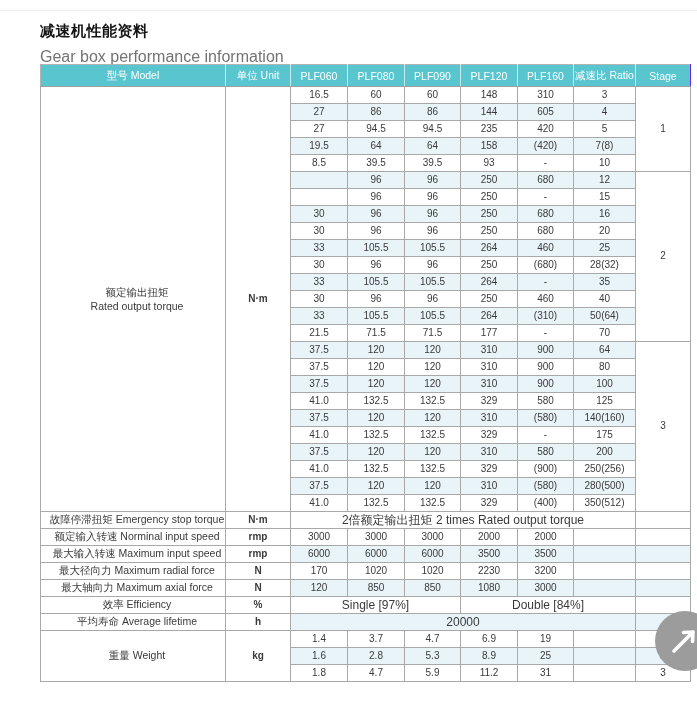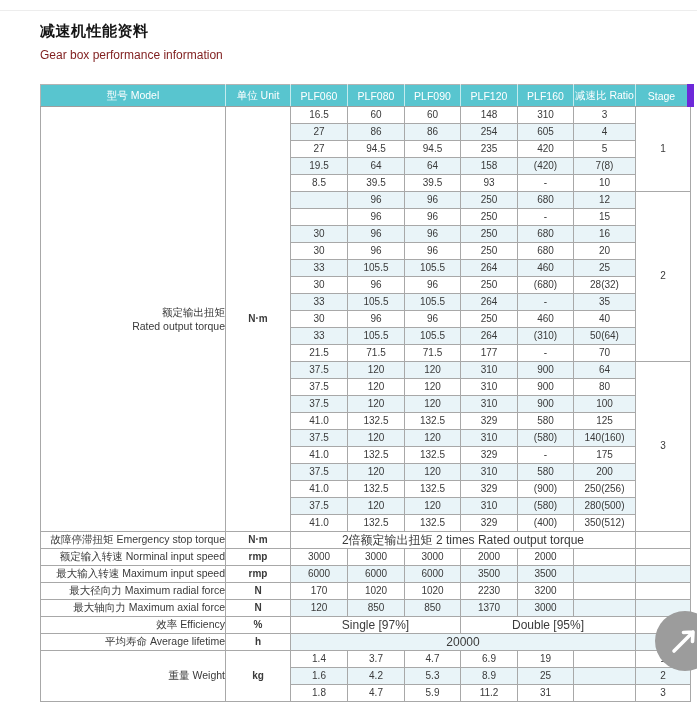--- a/index.html
+++ b/index.html
@@ -6,43 +6,43 @@
   body {
     width:697px; height:702px; position:relative; overflow:hidden;
     background:#ffffff; font-family:"Liberation Sans", sans-serif;
     -webkit-font-smoothing:antialiased;
   }
   .top-rule { position:absolute; left:0; top:10px; width:697px; height:1px; background:#ededed; }
   .title {
     position:absolute; left:40px; top:22px; margin:0;
     font-size:15px; font-weight:bold; color:#141414; letter-spacing:.5px;
   }
-  .subtitle { position:absolute; left:40px; top:48px; font-size:12px; color:#7f1d1d; }
+  .subtitle { position:absolute; left:40px; top:48px; font-size:16px; color:#737373; }
 
   table.perf {
-    position:absolute; left:40px; top:84px; width:650px;
+    position:absolute; left:40px; top:64px; width:650px;
     border-collapse:collapse; table-layout:fixed;
   }
   th {
     background:var(--accent,#58c5cf); color:#ffffff; font-weight:normal;
     font-size:10.5px; height:21px; padding:0;
     border:1px solid #b3b3b3;
     border-right:1px solid rgba(255,255,255,.65);
     border-bottom:1px solid #9e9e9e;
   }
-  th:last-child { border-right:7px solid #6d28d9; }
+  th:last-child { border-right:1px solid #6d28d9; }
   td {
     border:1px solid #a8a8a8; height:16px; padding:0;
     font-size:10px; color:#3a3a3a; text-align:center;
     line-height:1.05; background:#ffffff;
     overflow:hidden; white-space:nowrap;
   }
   td.s { background:#ffffff; }
   tr.stripe td.s { background:var(--stripe,#e9f4f8); }
-  td.label-cell { text-align:right; padding-left:8px; font-size:10.5px; }
+  td.label-cell { text-align:center; padding-left:8px; font-size:10.5px; }
   td.torque-label div { line-height:14px; }
   td.unit-cell { font-size:10px;font-weight:bold; }
   td.stage-cell { font-size:10px; background:#ffffff; }
   td.span-cell { font-size:12px; }
 
   .fab {
     position:absolute; left:655px; top:611px; width:60px; height:60px;
     border-radius:50%; background:#9c9c9c; cursor:pointer;
   }
   .fab svg { position:absolute; left:0; top:0; }
@@ -92,21 +92,21 @@
         <td class="s">60</td>
         <td class="s">148</td>
         <td class="s">310</td>
         <td class="s ratio">3</td>
         <td class="stage-cell" rowspan="5">1</td>
       </tr>
       <tr class="stripe">
         <td class="s">27</td>
         <td class="s">86</td>
         <td class="s">86</td>
-        <td class="s">254</td>
+        <td class="s">144</td>
         <td class="s">605</td>
         <td class="s ratio">4</td>
       </tr>
       <tr class="">
         <td class="s">27</td>
         <td class="s">94.5</td>
         <td class="s">94.5</td>
         <td class="s">235</td>
         <td class="s">420</td>
         <td class="s ratio">5</td>
@@ -327,30 +327,30 @@
         <td class="s">3200</td>
         <td class="s"></td>
         <td class="s"></td>
       </tr>
       <tr class="stripe">
         <td class="label-cell">最大轴向力 Maximum axial force</td>
         <td class="unit-cell">N</td>
         <td class="s">120</td>
         <td class="s">850</td>
         <td class="s">850</td>
-        <td class="s">1370</td>
+        <td class="s">1080</td>
         <td class="s">3000</td>
         <td class="s"></td>
         <td class="s"></td>
       </tr>
       <tr class="">
         <td class="label-cell">效率 Efficiency</td>
         <td class="unit-cell">%</td>
         <td class="s span-cell" colspan="3">Single [97%]</td>
-        <td class="s span-cell" colspan="3">Double [95%]</td>
+        <td class="s span-cell" colspan="3">Double [84%]</td>
         <td class="s"></td>
       </tr>
       <tr class="stripe">
         <td class="label-cell">平均寿命 Average lifetime</td>
         <td class="unit-cell">h</td>
         <td class="s span-cell" colspan="6">20000</td>
         <td class="s"></td>
       </tr>
       <tr class="">
         <td class="label-cell" rowspan="3">重量 Weight</td>
@@ -358,21 +358,21 @@
         <td class="s">1.4</td>
         <td class="s">3.7</td>
         <td class="s">4.7</td>
         <td class="s">6.9</td>
         <td class="s">19</td>
         <td class="s"></td>
         <td class="s">1</td>
       </tr>
       <tr class="stripe">
         <td class="s">1.6</td>
-        <td class="s">4.2</td>
+        <td class="s">2.8</td>
         <td class="s">5.3</td>
         <td class="s">8.9</td>
         <td class="s">25</td>
         <td class="s"></td>
         <td class="s">2</td>
       </tr>
       <tr class="">
         <td class="s">1.8</td>
         <td class="s">4.7</td>
         <td class="s">5.9</td>

